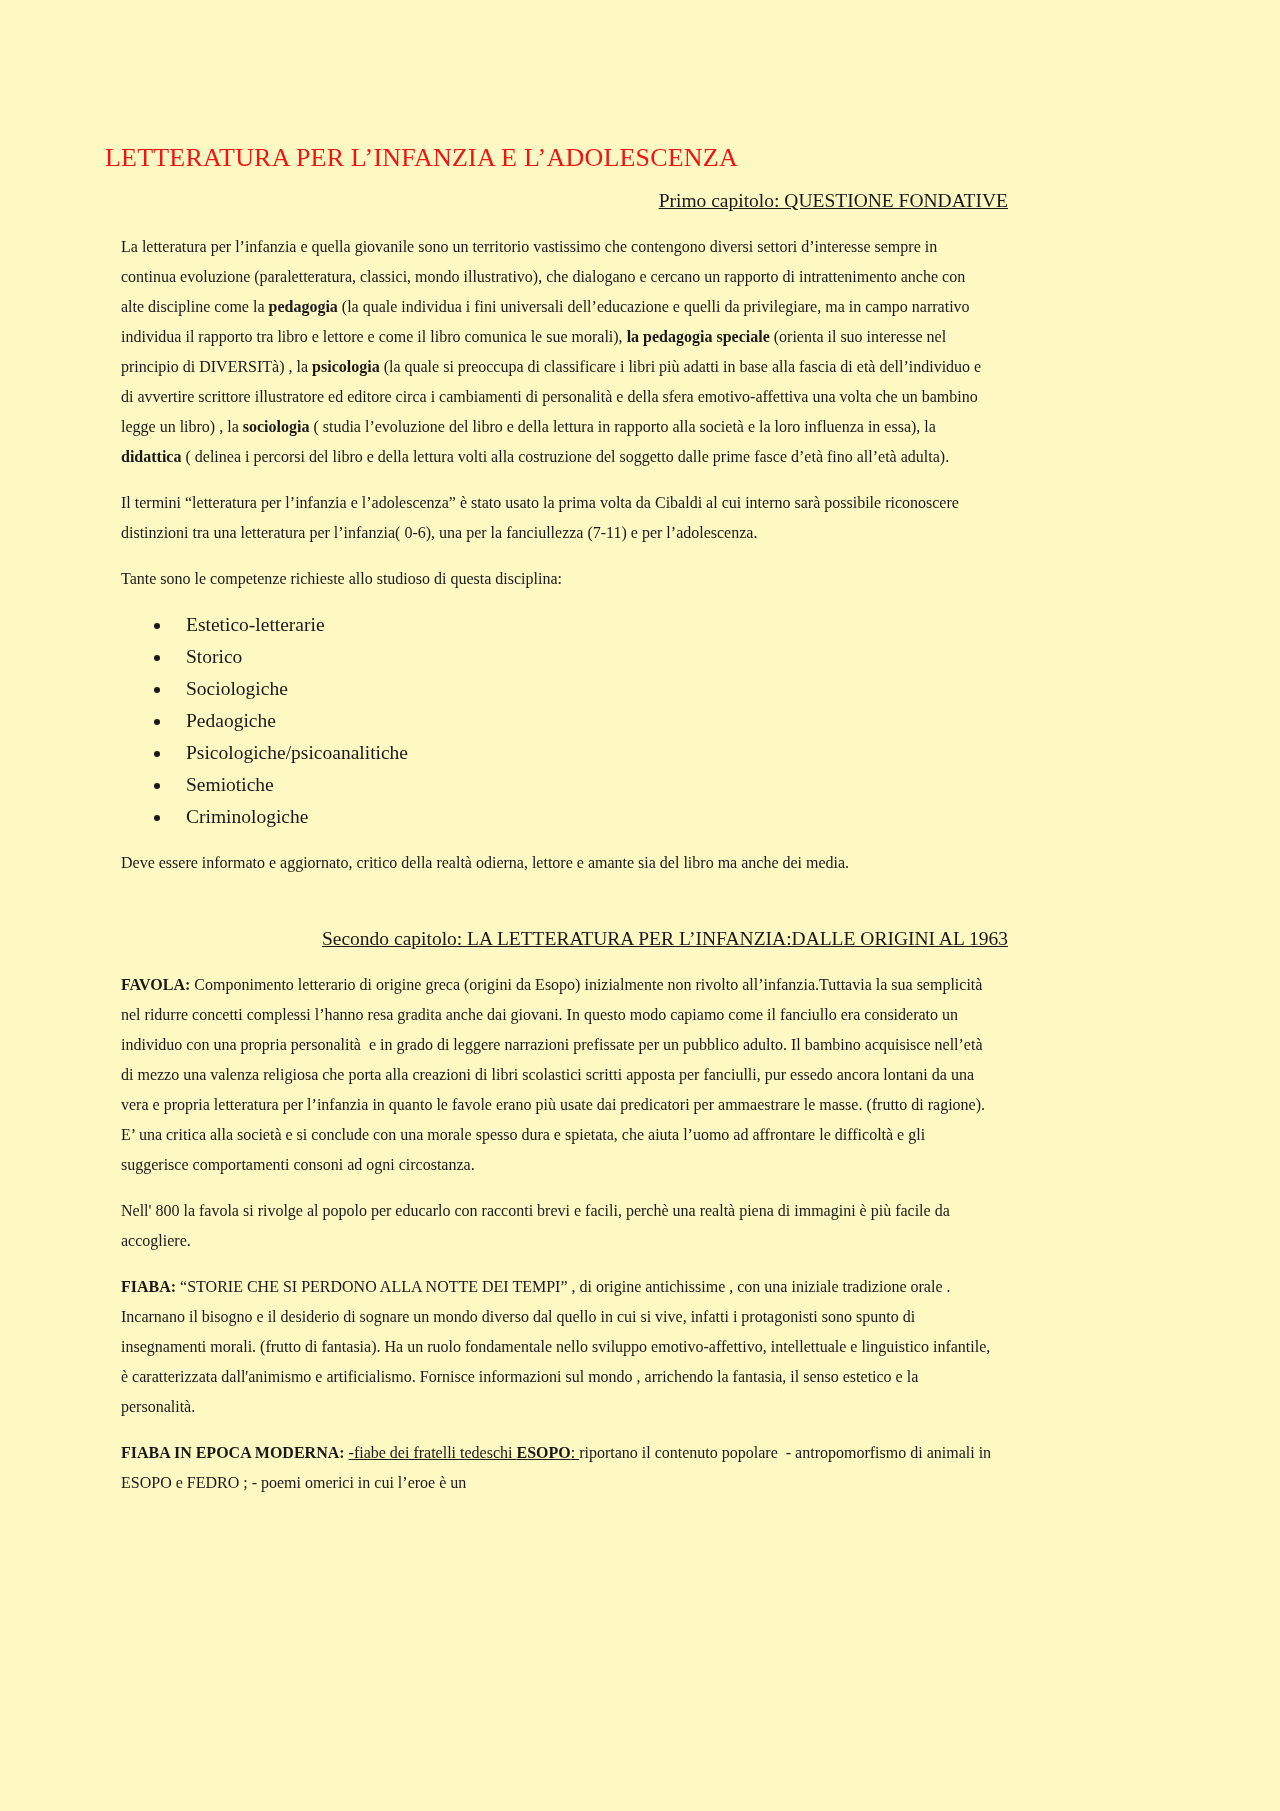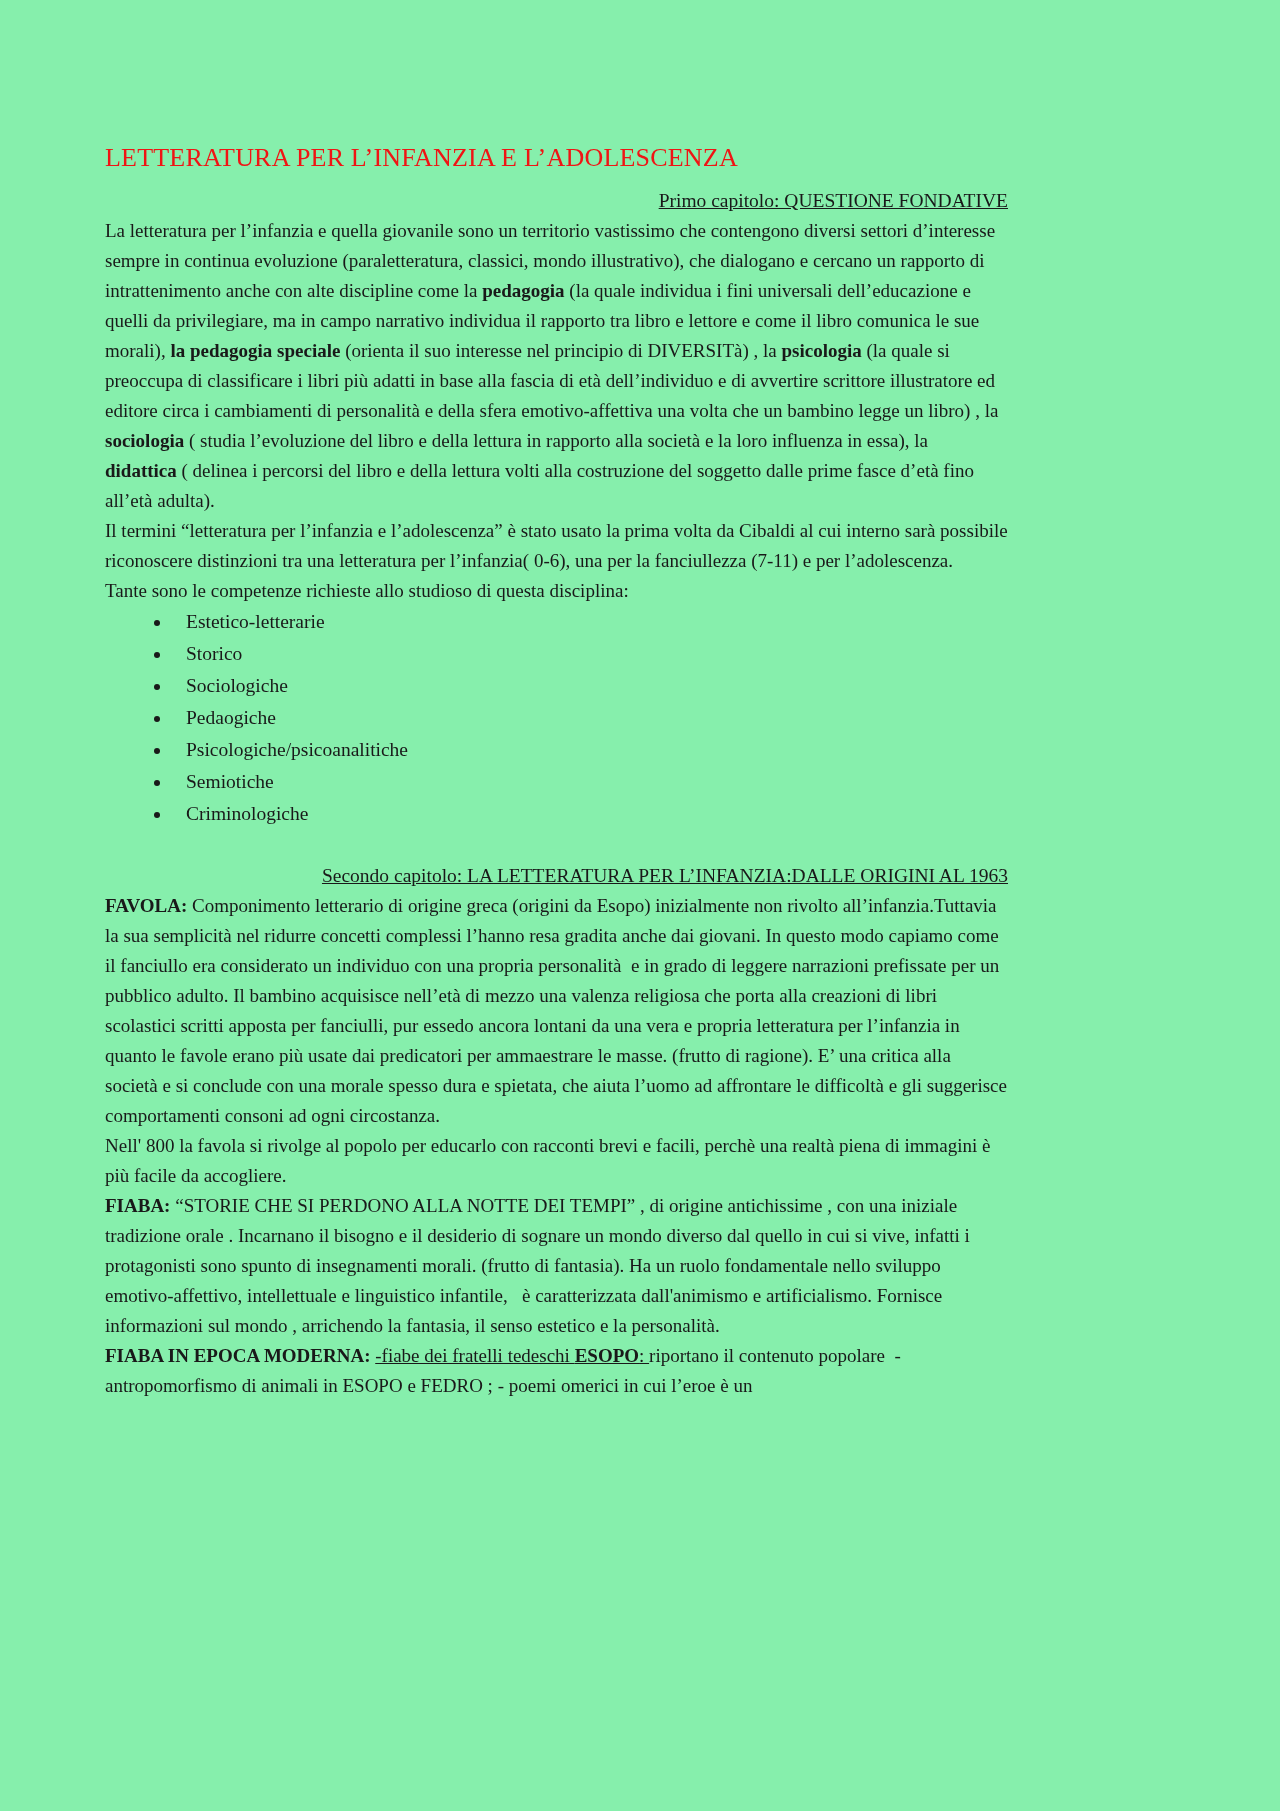--- a/index.html
+++ b/index.html
@@ -1,21 +1,21 @@
 <!DOCTYPE html>
 <html lang="it"><head>
 <meta charset="utf-8">
 <style>
   html, body { margin: 0; padding: 0; background: #ffffff; }
   .page {
     position: relative;
     width: 1280px;
     height: 1811px;
     box-sizing: border-box;
-    background: #86efac;
+    background: #fef9c3;
     padding: 142px 272px 40px 105px;
     font-family: "Liberation Serif", "DejaVu Serif", serif;
     color: #191919;
     overflow: hidden;
   }
   h1.doc-title {
     font-size: 26px;
     line-height: 32px;
     font-weight: normal;
     margin: 0 0 12px 0;
@@ -24,23 +24,23 @@
   h2.heading {
     font-size: 19.5px;
     line-height: 30px;
     font-weight: normal;
     margin: 0;
     text-decoration: underline;
     white-space: pre-wrap;
     text-align: right;
   }
   p.para {
-    font-size: 19px;
+    font-size: 16px;
     line-height: 30px;
-    margin: 0;
+    margin: 16px;
     white-space: pre-wrap;
   }
   ul.blist {
     margin: 0;
     padding: 0 0 0 67px;
     list-style: disc;
   }
   ul.blist li {
     font-size: 19.5px;
     line-height: 30px;
@@ -63,20 +63,21 @@
       <p class="para"><span>Tante sono le competenze richieste allo studioso di questa disciplina:</span></p>
       <ul class="blist">
         <li>Estetico-letterarie</li>
         <li>Storico</li>
         <li>Sociologiche</li>
         <li>Pedaogiche</li>
         <li>Psicologiche/psicoanalitiche</li>
         <li>Semiotiche</li>
         <li>Criminologiche</li>
       </ul>
+      <p class="para"><span>Deve essere informato e aggiornato, critico della realtà odierna, lettore e amante sia del libro ma anche dei media.</span></p>
       <div class="spacer"></div>
       <h2 class="heading"><span>Secondo capitolo: LA LETTERATURA PER L’INFANZIA:DALLE ORIGINI AL 1963</span></h2>
       <p class="para"><span class="b">FAVOLA:</span><span> Componimento letterario di origine greca (origini da Esopo) inizialmente non rivolto all’infanzia.Tuttavia la sua semplicità nel ridurre concetti complessi l’hanno resa gradita anche dai giovani. In questo modo capiamo come il fanciullo era considerato un individuo con una propria personalità  e in grado di leggere narrazioni prefissate per un pubblico adulto. Il bambino acquisisce nell’età di mezzo una valenza religiosa che porta alla creazioni di libri scolastici scritti apposta per fanciulli, pur essedo ancora lontani da una vera e propria letteratura per l’infanzia in quanto le favole erano più usate dai predicatori per ammaestrare le masse. (frutto di ragione). E’ una critica alla società e si conclude con una morale spesso dura e spietata, che aiuta l’uomo ad affrontare le difficoltà e gli suggerisce comportamenti consoni ad ogni circostanza.</span></p>
       <p class="para"><span>Nell' 800 la favola si rivolge al popolo per educarlo con racconti brevi e facili, perchè una realtà piena di immagini è più facile da accogliere.</span></p>
       <p class="para"><span class="b">FIABA:</span><span> “STORIE CHE SI PERDONO ALLA NOTTE DEI TEMPI” , di origine antichissime , con una iniziale tradizione orale . Incarnano il bisogno e il desiderio di sognare un mondo diverso dal quello in cui si vive, infatti i protagonisti sono spunto di insegnamenti morali. (frutto di fantasia). Ha un ruolo fondamentale nello sviluppo emotivo-affettivo, intellettuale e linguistico infantile,   è caratterizzata dall'animismo e artificialismo. Fornisce informazioni sul mondo , arrichendo la fantasia, il senso estetico e la personalità.</span></p>
       <p class="para"><span class="b">FIABA IN EPOCA MODERNA:</span><span> </span><span class="u">-fiabe dei fratelli tedeschi </span><span class="b u">ESOPO</span><span class="u">: </span><span>riportano il contenuto popolare  - antropomorfismo di animali in ESOPO e FEDRO ; - poemi omerici in cui l’eroe è un</span></p>
     </div>
 </div>
 
 </body></html>

